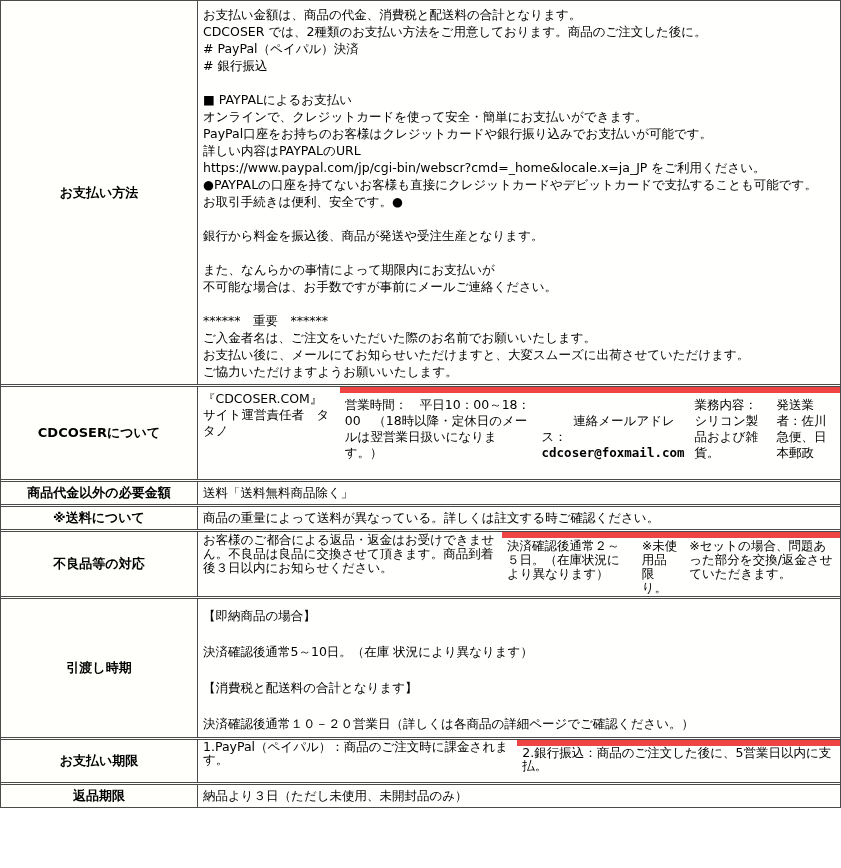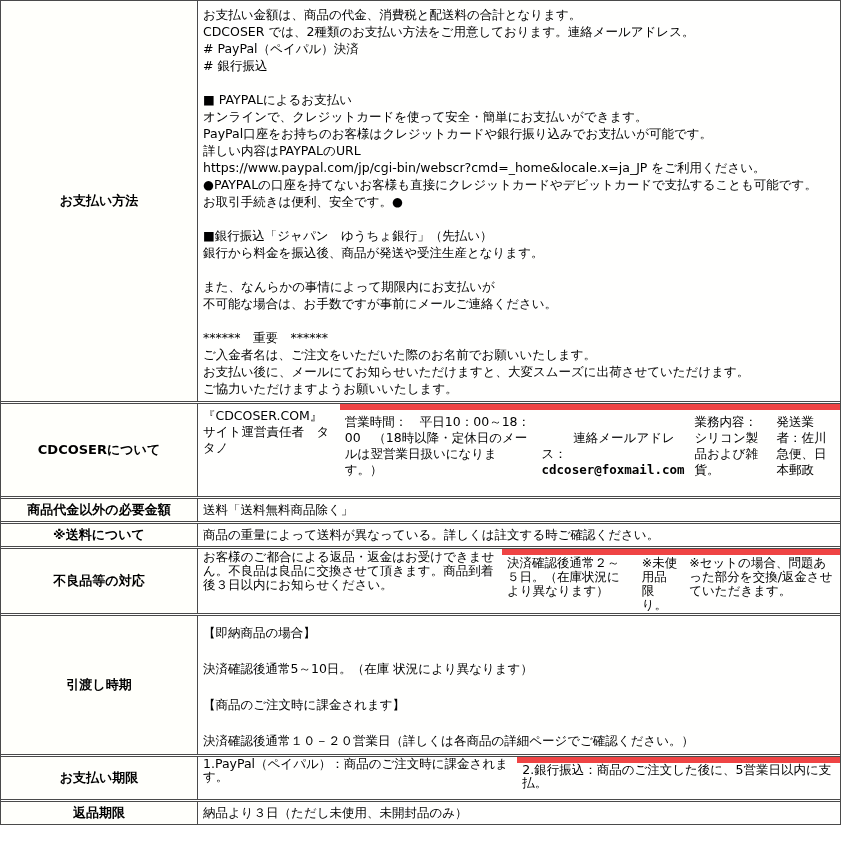--- a/index.html
+++ b/index.html
@@ -53,33 +53,32 @@
 </head>
 <body>
 
 <div class="info-table">
 
   <div class="row">
     <div class="row-label">お支払い方法</div>
     <div class="row-content">
       <div class="lines">
           <div class="line">お支払い金額は、商品の代金、消費税と配送料の合計となります。</div>
-          <div class="line">CDCOSER では、2種類のお支払い方法をご用意しております。連絡メールアドレス。</div>
+          <div class="line">CDCOSER では、2種類のお支払い方法をご用意しております。商品のご注文した後に。</div>
           <div class="line"># PayPal（ペイパル）決済</div>
           <div class="line"># 銀行振込</div>
           <div class="line"></div>
           <div class="line">■ PAYPALによるお支払い</div>
           <div class="line">オンラインで、クレジットカードを使って安全・簡単にお支払いができます。</div>
           <div class="line">PayPal口座をお持ちのお客様はクレジットカードや銀行振り込みでお支払いが可能です。</div>
           <div class="line">詳しい内容はPAYPALのURL</div>
           <div class="line">https://www.paypal.com/jp/cgi-bin/webscr?cmd=_home&amp;locale.x=ja_JP をご利用ください。</div>
           <div class="line">●PAYPALの口座を持てないお客様も直接にクレジットカードやデビットカードで支払することも可能です。</div>
           <div class="line">お取引手続きは便利、安全です。●</div>
           <div class="line"></div>
-          <div class="line">■銀行振込「ジャパン　ゆうちょ銀行」（先払い）</div>
           <div class="line">銀行から料金を振込後、商品が発送や受注生産となります。</div>
           <div class="line"></div>
           <div class="line">また、なんらかの事情によって期限内にお支払いが</div>
           <div class="line">不可能な場合は、お手数ですが事前にメールご連絡ください。</div>
           <div class="line"></div>
           <div class="line">******　重要　******</div>
           <div class="line">ご入金者名は、ご注文をいただいた際のお名前でお願いいたします。</div>
           <div class="line">お支払い後に、メールにてお知らせいただけますと、大変スムーズに出荷させていただけます。</div>
           <div class="line">ご協力いただけますようお願いいたします。</div>
         </div>
@@ -120,21 +119,21 @@
   </div>
 
   <div class="row">
     <div class="row-label">引渡し時期</div>
     <div class="row-content">
       <div class="lines wide">
           <div class="line">【即納商品の場合】</div>
           <div class="line"></div>
           <div class="line">決済確認後通常5～10日。（在庫 状況により異なります）</div>
           <div class="line"></div>
-          <div class="line">【商品のご注文時に課金されます】</div>
+          <div class="line">【消費税と配送料の合計となります】</div>
           <div class="line"></div>
           <div class="line">決済確認後通常１０－２０営業日（詳しくは各商品の詳細ページでご確認ください。）</div>
         </div>
     </div>
   </div>
 
   <div class="row">
     <div class="row-label">お支払い期限</div>
     <div class="row-content subrows tight2">
         <div class="subrow">1.PayPal（ペイパル）：商品のご注文時に課金されます。</div>

